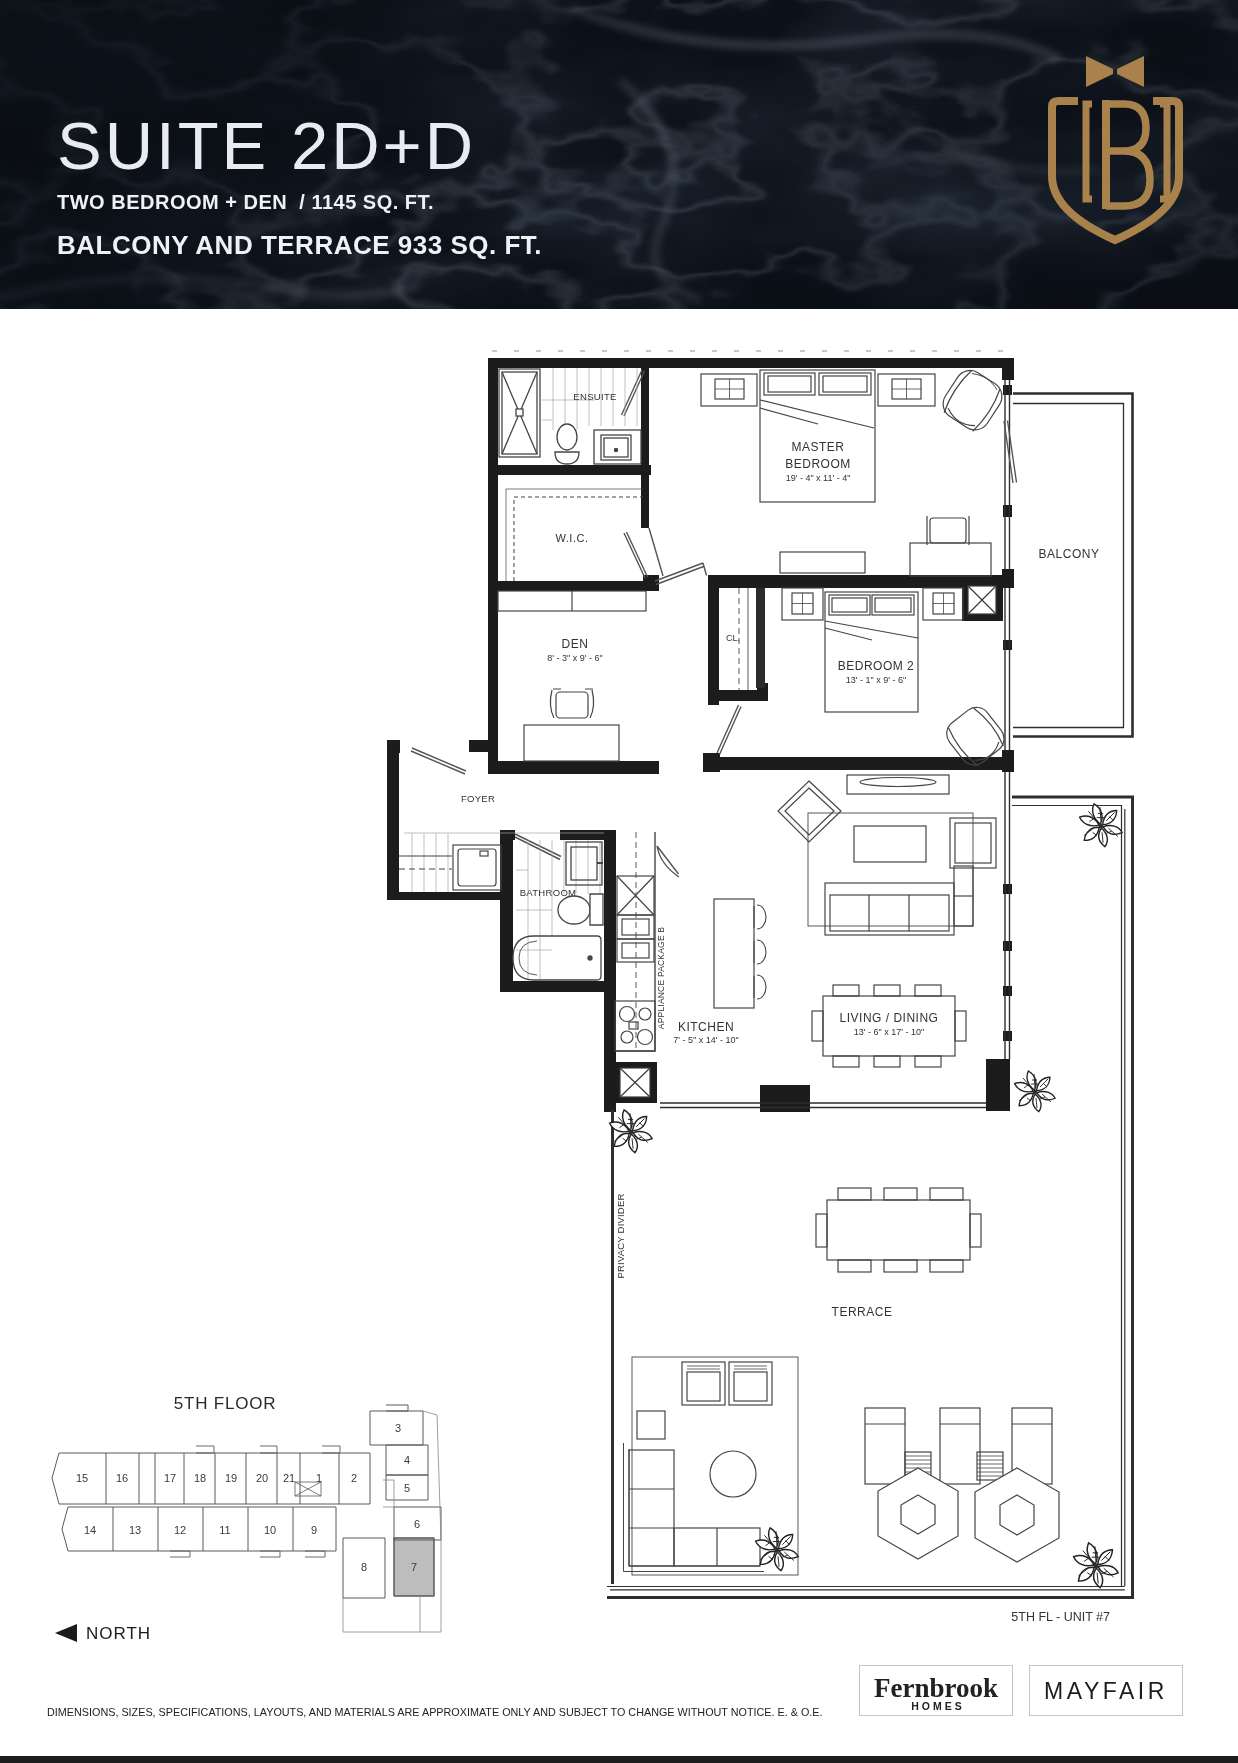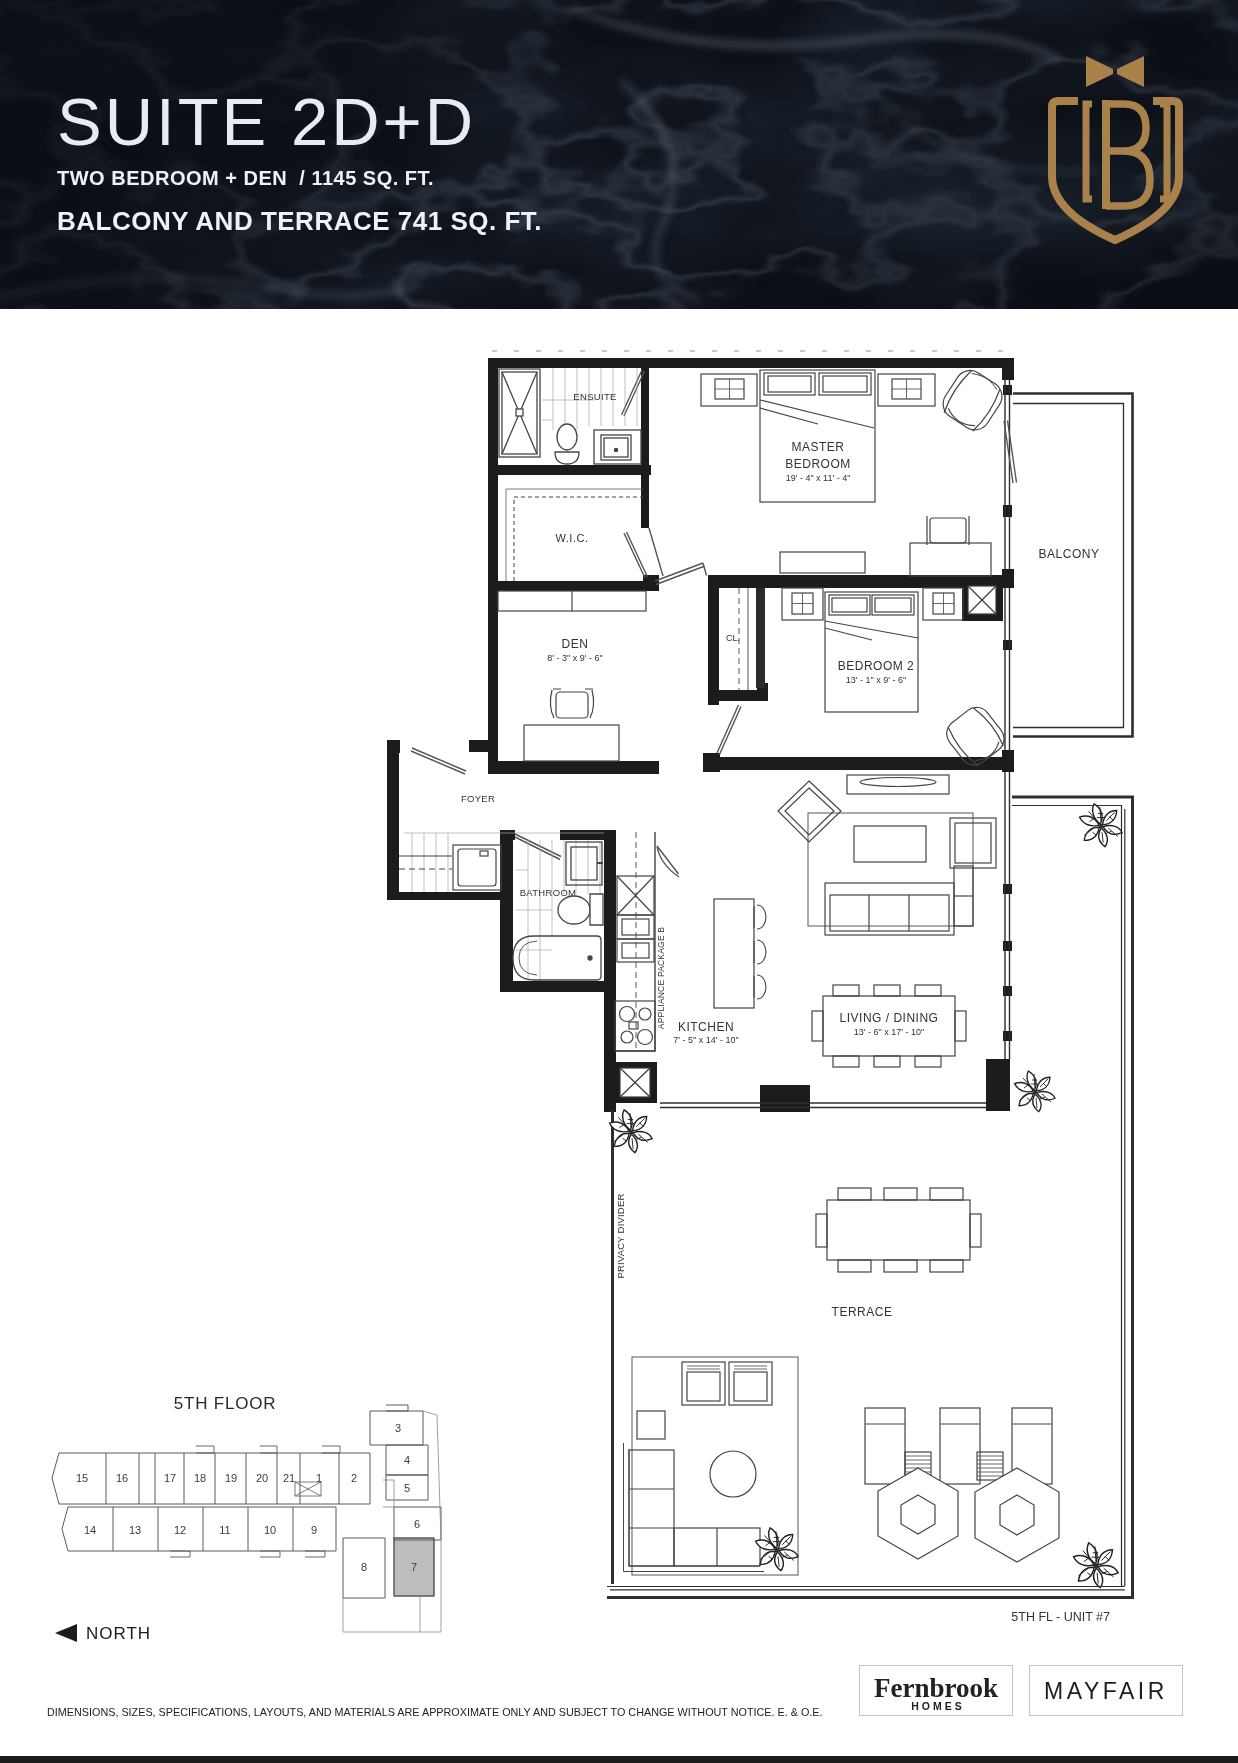--- a/index.html
+++ b/index.html
@@ -1,20 +1,20 @@
 <!DOCTYPE html>
 <html><head>
 <meta charset="utf-8">
 <style>
   html,body{margin:0;padding:0;background:#fff;}
   body{width:1238px;height:1763px;position:relative;overflow:hidden;
        font-family:"Liberation Sans", sans-serif;}
   #header{position:absolute;left:0;top:0;width:1238px;height:309px;background:#0d1119;overflow:hidden;}
   #header svg.marble{position:absolute;left:0;top:0;}
-  .htext{position:absolute;left:57px;color:#eef1f6;z-index:5;}
+  .htext{position:absolute;left:57px;color:#eef1f6;z-index:5;margin-top:24px;}
   #t1{top:83px;font-size:67px;font-weight:300;letter-spacing:3px;color:#e8ecf2;}
   #t2{top:167px;font-size:20px;font-weight:bold;letter-spacing:0.5px;}
   #t3{top:206px;font-size:26px;font-weight:bold;letter-spacing:0.5px;}
   #plan{position:absolute;left:0;top:0;z-index:2;}
   #botbar{position:absolute;left:0;top:1756px;width:1238px;height:7px;background:#1d1d1d;}
 </style>
 </head>
 <body>
 <div id="header">
   <svg class="marble" width="1238" height="309" viewBox="0 0 1238 309">
@@ -59,21 +59,21 @@
       <path d="M1144 56 L1117 69 L1117 74 L1144 87 Z" fill="#a8824a" stroke="none"></path>
       <path d="M1078 101 H1058 Q1052 101 1052 107 V176 Q1052 212 1115 240 Q1179 212 1179 176 V107 Q1179 101 1173 101 H1153"></path>
       <path d="M1092 104 H1086 V199 H1092" stroke-width="7"></path>
       <path d="M1106 100 V209"></path>
       <path d="M1106 104 H1124 Q1146 104 1146 128 Q1146 151 1124 151 H1106 M1124 151 Q1150 151 1150 180 Q1150 206 1124 206 H1106" stroke-width="7.5"></path>
       <path d="M1160 104 H1167 V199 H1160" stroke-width="7"></path>
     </g>
   </svg>
   <div class="htext" id="t1">SUITE 2D+D</div>
   <div class="htext" id="t2">TWO BEDROOM + DEN&nbsp;&nbsp;/ 1145 SQ. FT.</div>
-  <div class="htext" id="t3">BALCONY AND TERRACE 741 SQ. FT.</div>
+  <div class="htext" id="t3">BALCONY AND TERRACE 933 SQ. FT.</div>
 </div>
 
 <svg id="plan" width="1238" height="1763" viewBox="0 0 1238 1763">
 
   <line x1="492" y1="351" x2="1010" y2="351" stroke="#c8c8c8" stroke-width="2" stroke-dasharray="5,17"></line>
   <g id="walls" fill="#1c1c1c" stroke="none">
     <rect x="488" y="358" width="526" height="10"></rect>
     <rect x="488" y="358" width="10" height="416"></rect>
     <rect x="469" y="740" width="20" height="12"></rect>
     <rect x="387" y="740" width="13" height="13"></rect>

